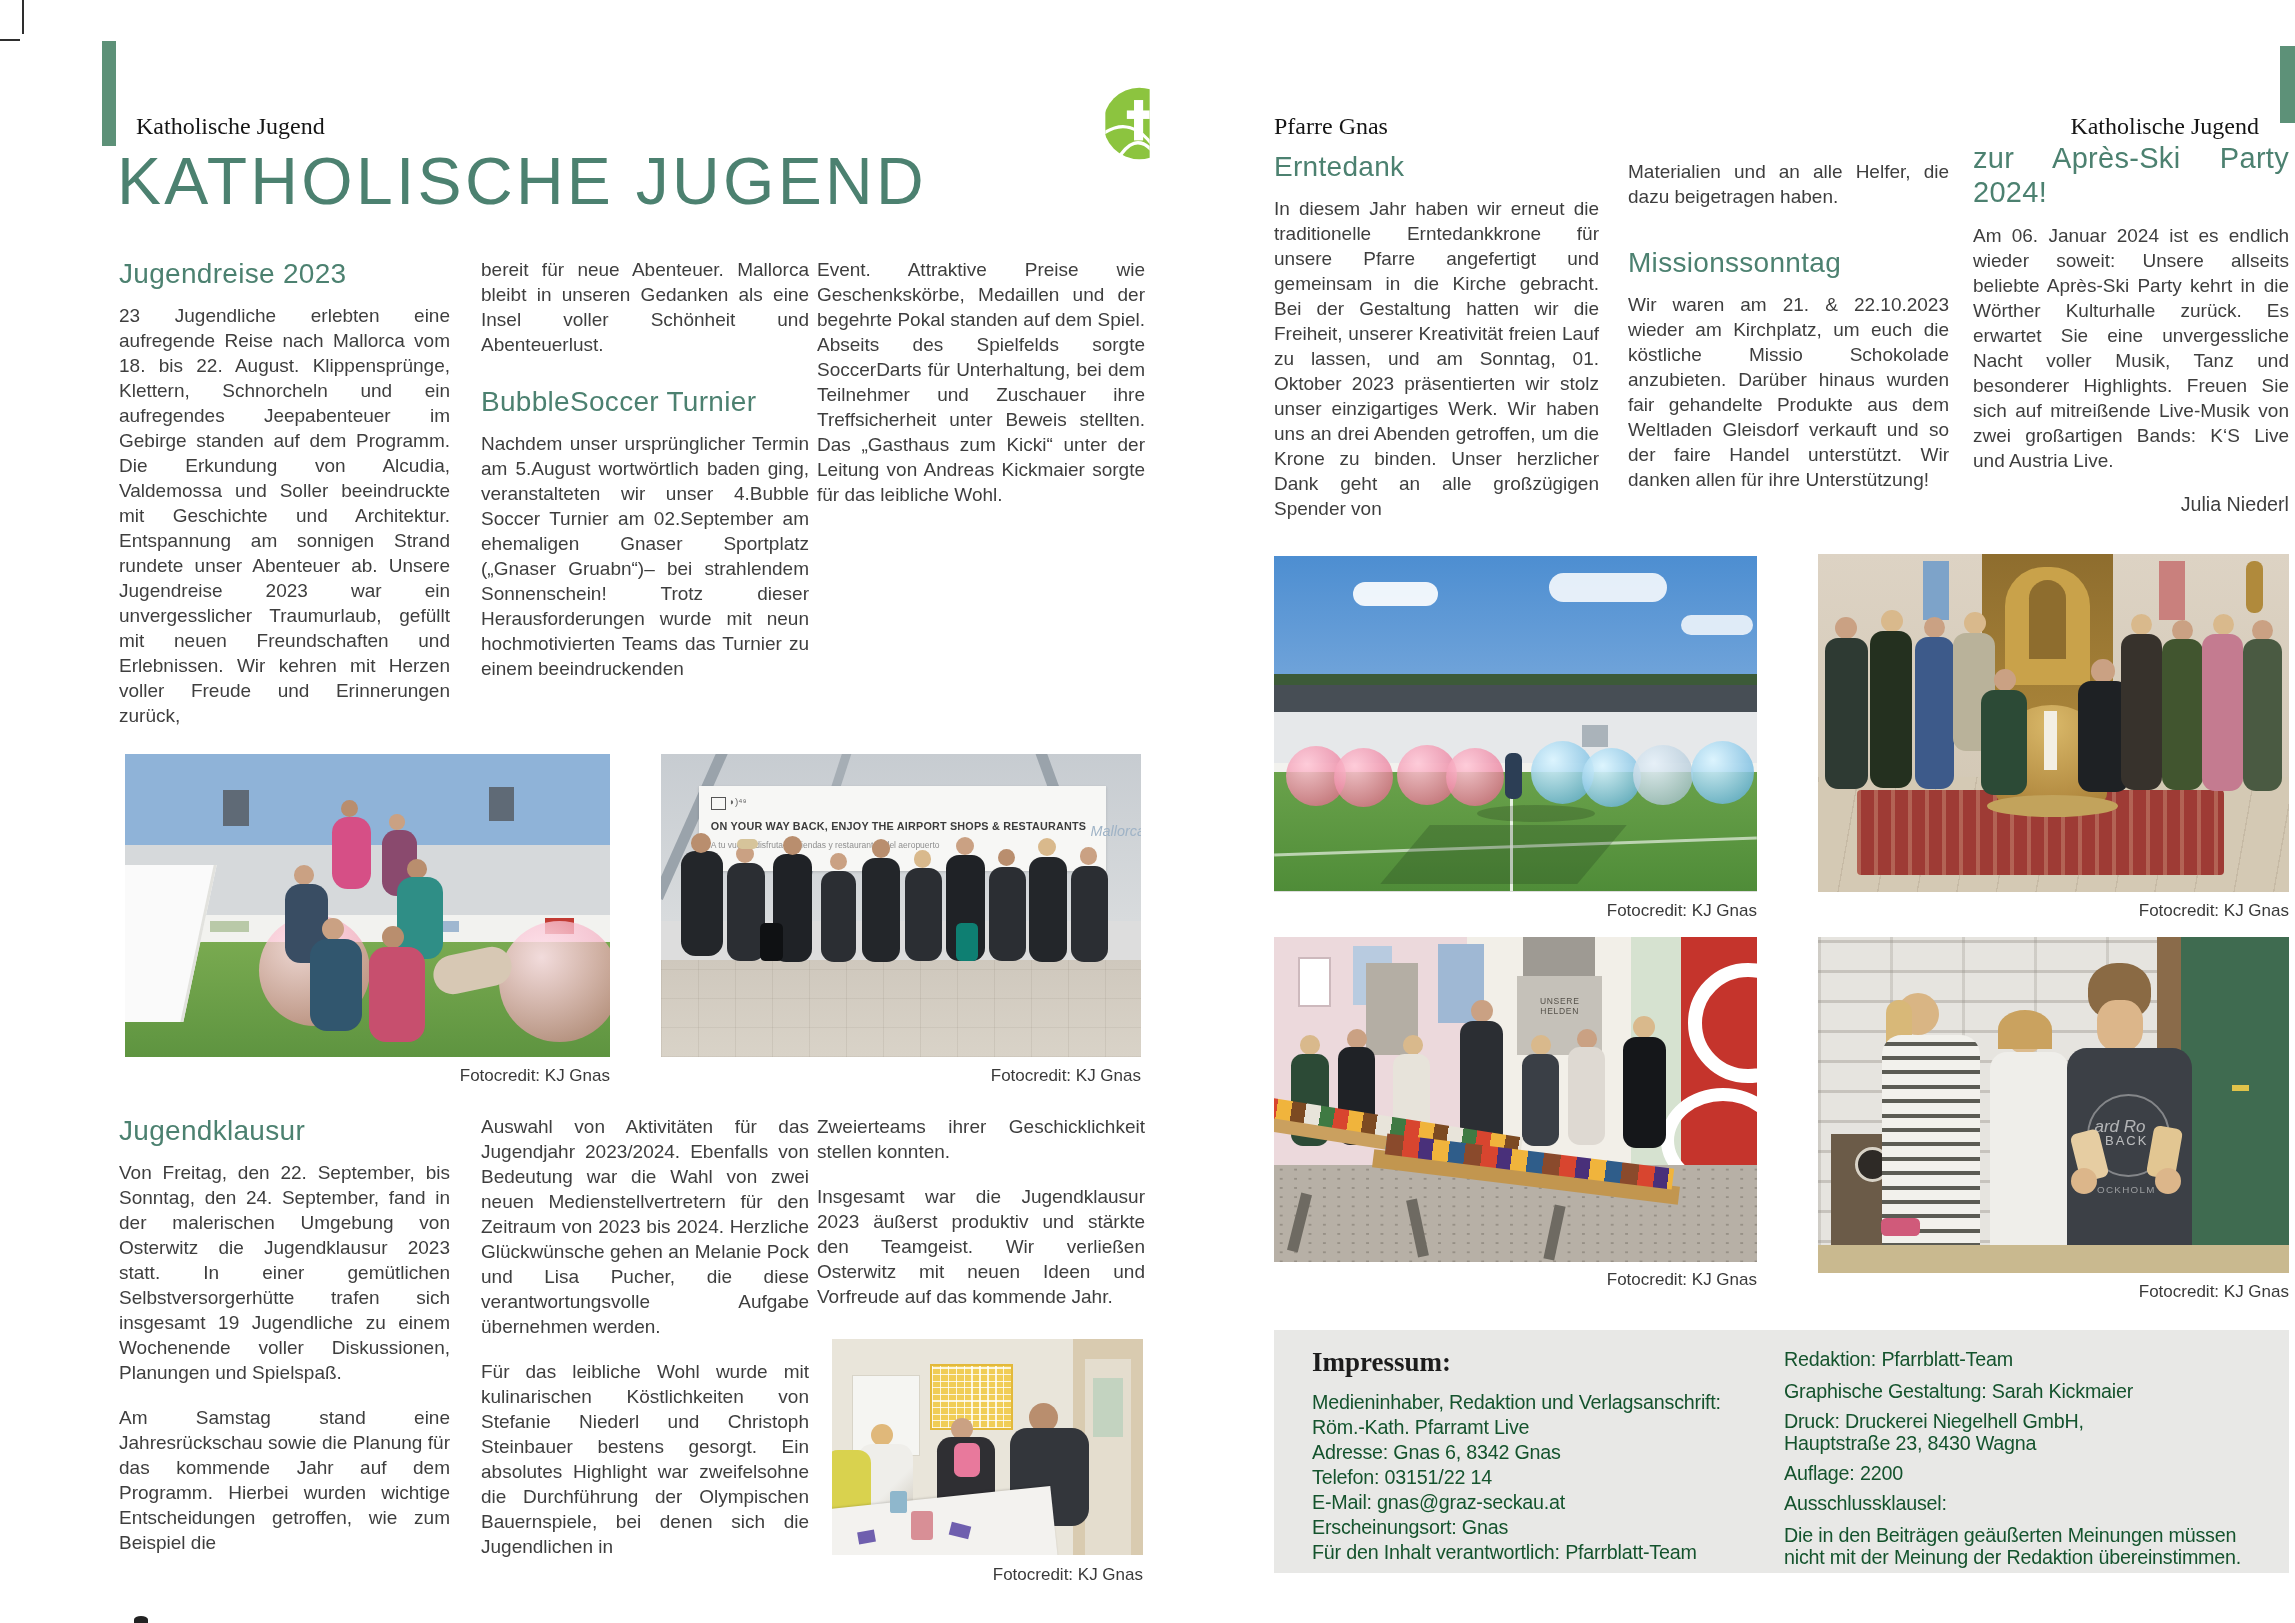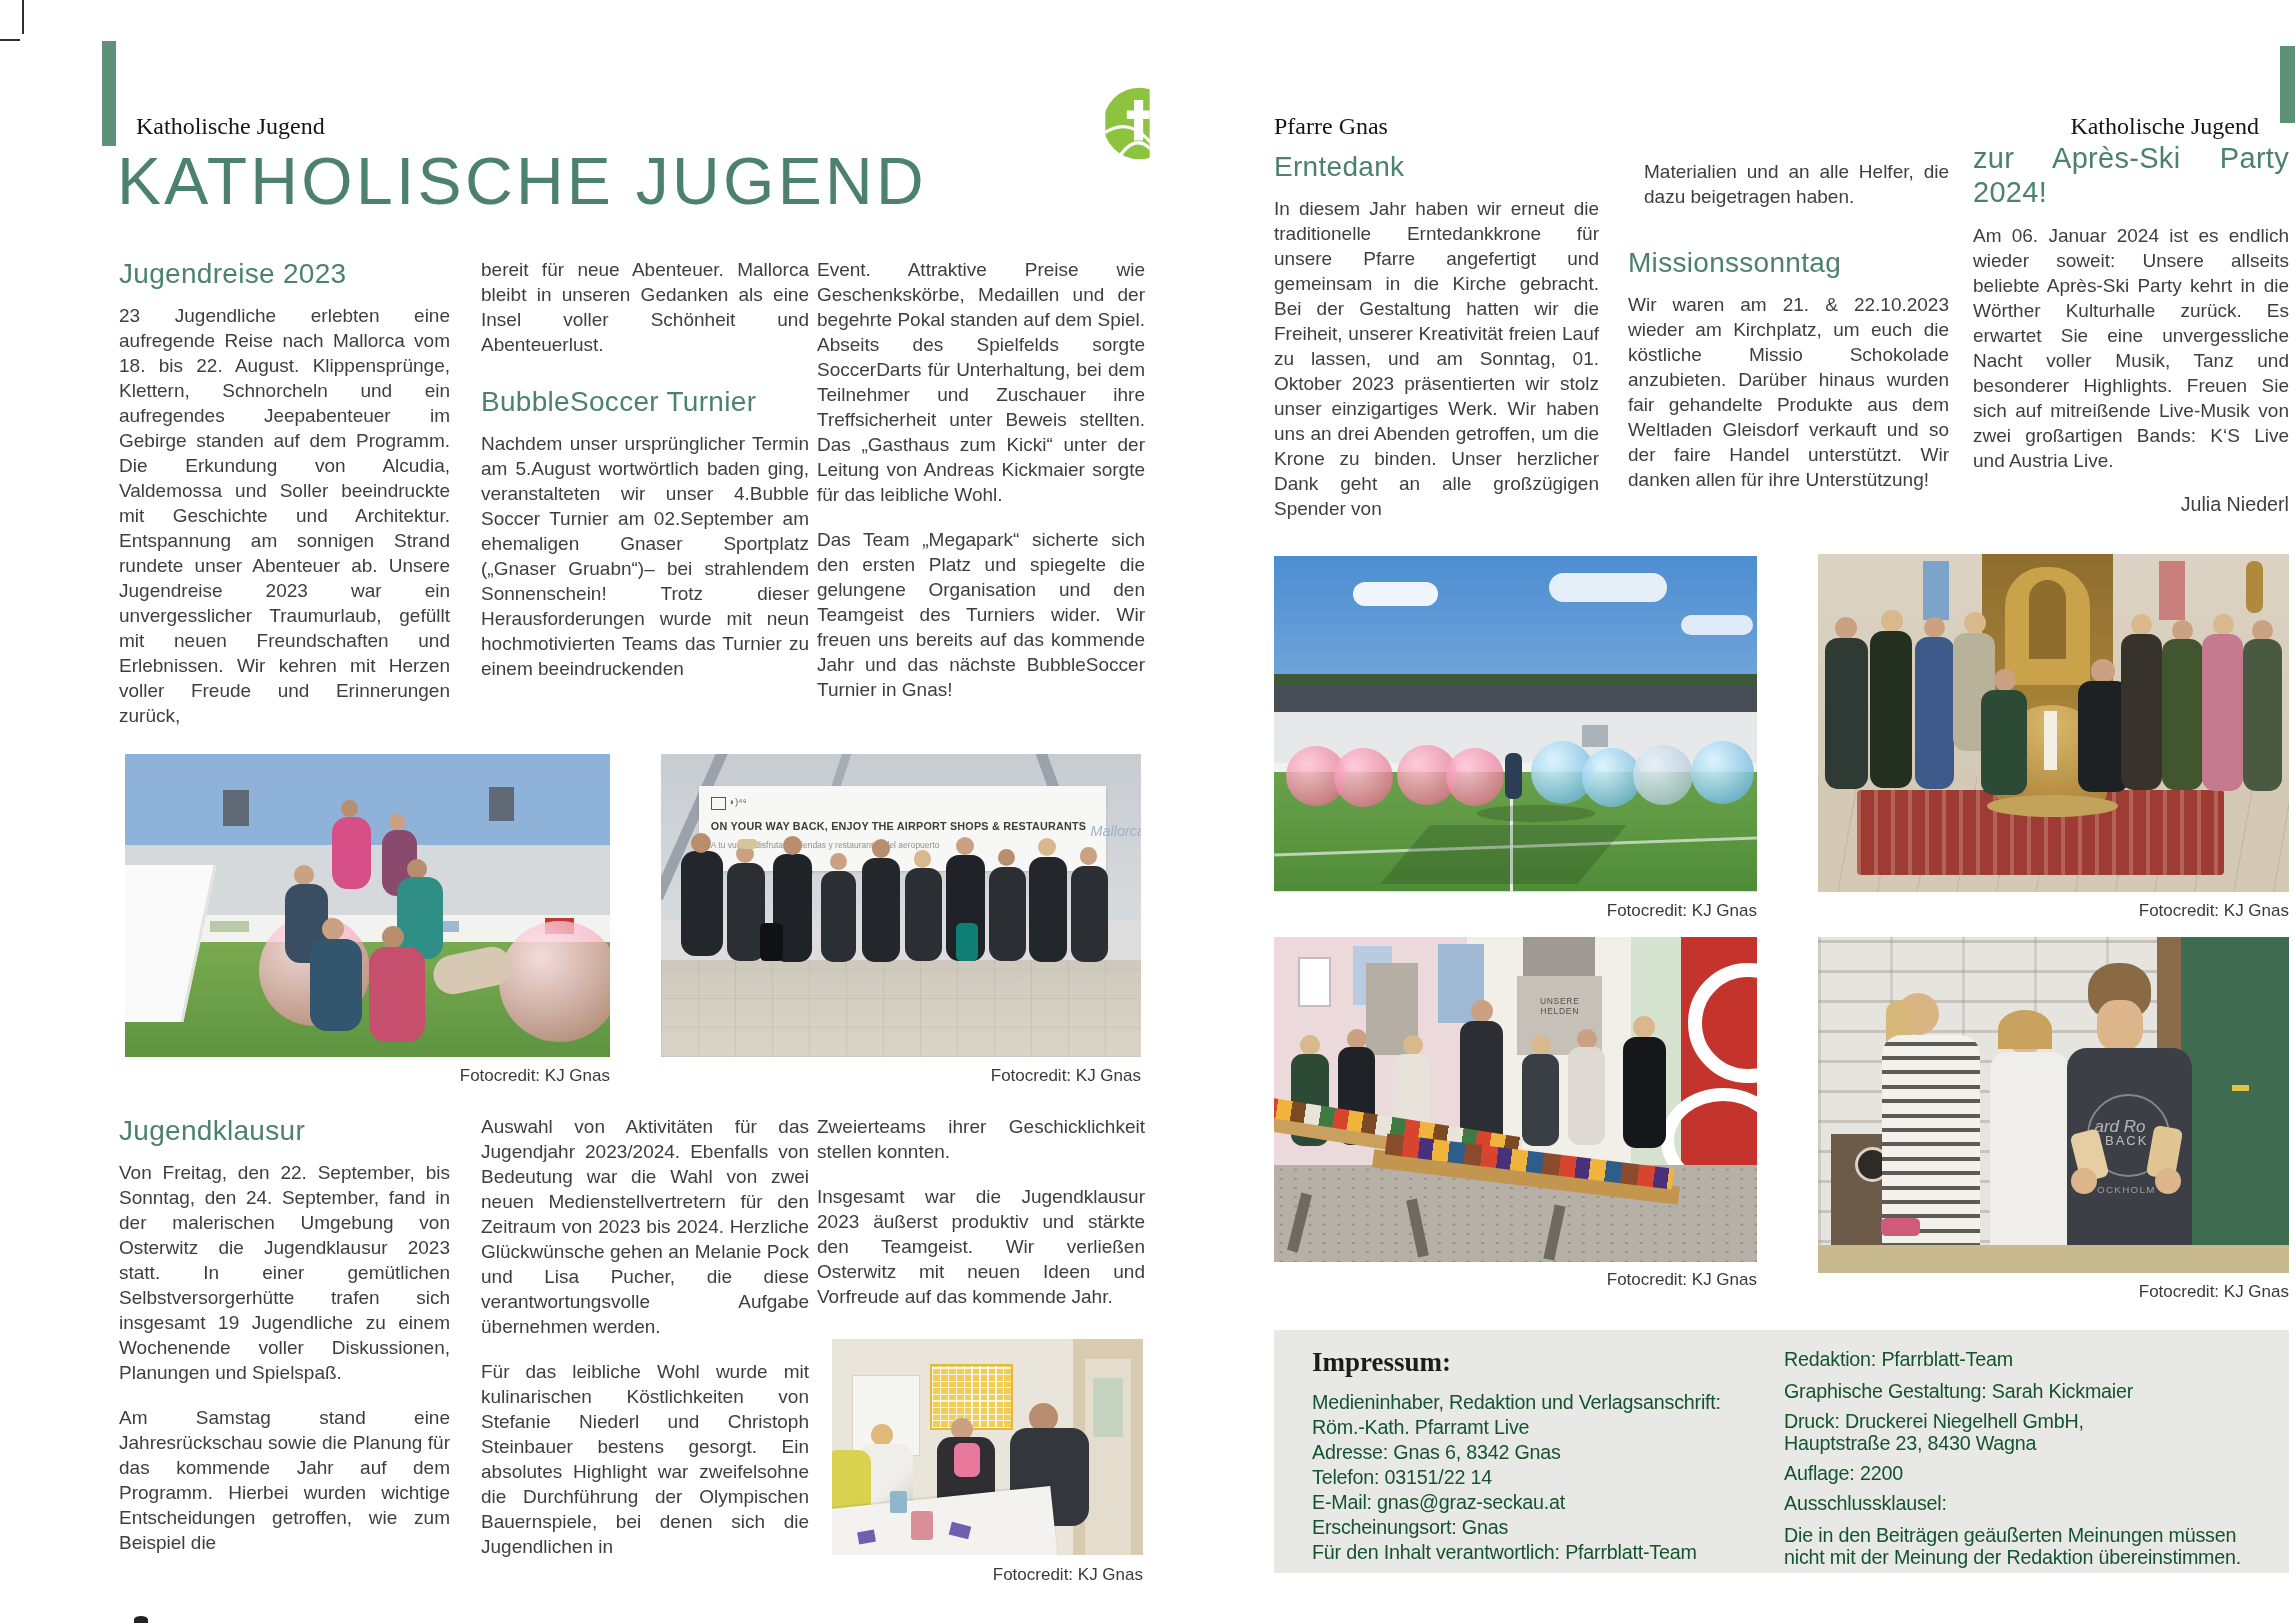--- a/index.html
+++ b/index.html
@@ -65,21 +65,20 @@
       <h2 class="green">Jugendreise 2023</h2>
       <p>23 Jugendliche erlebten eine aufregende Reise nach Mallorca vom 18. bis 22. August. Klippensprünge, Klettern, Schnorcheln und ein aufregendes Jeepabenteuer im Gebirge standen auf dem Programm. Die Erkundung von Alcudia, Valdemossa und Soller beeindruckte mit Geschichte und Architektur. Entspannung am sonnigen Strand rundete unser Abenteuer ab. Unsere Jugendreise 2023 war ein unvergesslicher Traumurlaub, gefüllt mit neuen Freundschaften und Erlebnissen. Wir kehren mit Herzen voller Freude und Erinnerungen zurück,</p>
     </div>
     <div class="abs col" style="left:481px;top:257px;width:328px;">
       <p style="margin-bottom:25px;">bereit für neue Abenteuer. Mallorca bleibt in unseren Gedanken als eine Insel voller Schönheit und Abenteuerlust.</p>
       <h2 class="green" style="margin-top:27.5px;">BubbleSoccer Turnier</h2>
       <p>Nachdem unser ursprünglicher Termin am 5.August wortwörtlich baden ging, veranstalteten wir unser 4.Bubble Soccer Turnier am 02.September am ehemaligen Gnaser Sportplatz („Gnaser Gruabn“)– bei strahlendem Sonnenschein! Trotz dieser Herausforderungen wurde mit neun hochmotivierten Teams das Turnier zu einem beeindruckenden</p>
     </div>
     <div class="abs col" style="left:817px;top:257px;width:328px;">
       <p>Event. Attraktive Preise wie Geschenkskörbe, Medaillen und der begehrte Pokal standen auf dem Spiel. Abseits des Spielfelds sorgte SoccerDarts für Unterhaltung, bei dem Teilnehmer und Zuschauer ihre Treffsicherheit unter Beweis stellten. Das „Gasthaus zum Kicki“ unter der Leitung von Andreas Kickmaier sorgte für das leibliche Wohl.</p>
-      <p>Das Team „Megapark“ sicherte sich den ersten Platz und spiegelte die gelungene Organisation und den Teamgeist des Turniers wider. Wir freuen uns bereits auf das kommende Jahr und das nächste BubbleSoccer Turnier in Gnas!</p>
     </div>
 
     <div class="photo" style="left:125px;top:754px;width:485px;height:303px;">
       <div class="ph" style="left:0;top:0;width:100%;height:30%;background:#8fb3d8;"></div>
       <div class="ph" style="left:0;top:30%;width:100%;height:28%;background:#d6d9db;"></div>
       <div class="ph" style="left:98px;top:36px;width:26px;height:36px;background:#5f6a76;"></div>
       <div class="ph" style="left:364px;top:33px;width:25px;height:34px;background:#5f6a76;"></div>
       <div class="ph" style="left:0;top:53%;width:100%;height:10%;background:#f2f2ef;">
         <span style="position:absolute;left:10.5px;top:5.2px;background:#1b4f3f;color:#fff;font-weight:bold;font-size:11px;padding:2px 5.2px;">BOSCH</span>
         <span style="position:absolute;left:85px;top:6.6px;width:39px;height:10.5px;background:#b9c9a8;"></span>
@@ -195,21 +194,21 @@
   <section>
     <div class="abs kicker" style="left:1274px;top:113px;">Pfarre Gnas</div>
     <div class="abs kicker" style="left:1902px;top:113px;width:357px;text-align:right;">Katholische Jugend</div>
     <div class="abs vbar" style="left:2280px;top:46px;width:15px;height:77px;"></div>
 
     <div class="abs col" style="left:1274px;top:150px;width:325px;">
       <h2 class="green">Erntedank</h2>
       <p>In diesem Jahr haben wir erneut die traditionelle Erntedankkrone für unsere Pfarre angefertigt und gemeinsam in die Kirche gebracht. Bei der Gestaltung hatten wir die Freiheit, unserer Kreativität freien Lauf zu lassen, und am Sonntag, 01. Oktober 2023 präsentierten wir stolz unser einzigartiges Werk. Wir haben uns an drei Abenden getroffen, um die Krone zu binden. Unser herzlicher Dank geht an alle großzügigen Spender von</p>
     </div>
     <div class="abs col" style="left:1628px;top:159px;width:321px;">
-      <p style="margin-bottom:37px;margin-left:16px;">Materialien und an alle Helfer, die dazu beigetragen haben.</p>
+      <p style="margin-bottom:37px;">Materialien und an alle Helfer, die dazu beigetragen haben.</p>
       <h2 class="green">Missionssonntag</h2>
       <p>Wir waren am 21. &amp; 22.10.2023 wieder am Kirchplatz, um euch die köstliche Missio Schokolade anzubieten. Darüber hinaus wurden fair gehandelte Produkte aus dem Weltladen Gleisdorf verkauft und so der faire Handel unterstützt. Wir danken allen für ihre Unterstützung!</p>
     </div>
     <div class="abs col" style="left:1973px;top:141px;width:316px;">
       <h2 class="green jh2 just-last" style="font-size:29px;line-height:34px;">zur Après-Ski Party 2024!</h2>
       <p style="margin-top:14.4px;">Am 06. Januar 2024 ist es endlich wieder soweit: Unsere allseits beliebte Après-Ski Party kehrt in die Wörther Kulturhalle zurück. Es erwartet Sie eine unvergessliche Nacht voller Musik, Tanz und besonderer Highlights. Freuen Sie sich auf mitreißende Live-Musik von zwei großartigen Bands: K‘S Live und Austria Live.</p>
       <div class="byline" style="margin-top:9.2px;">Julia Niederl</div>
     </div>
 
     <div class="photo" style="left:1274px;top:556px;width:483px;height:336px;">

